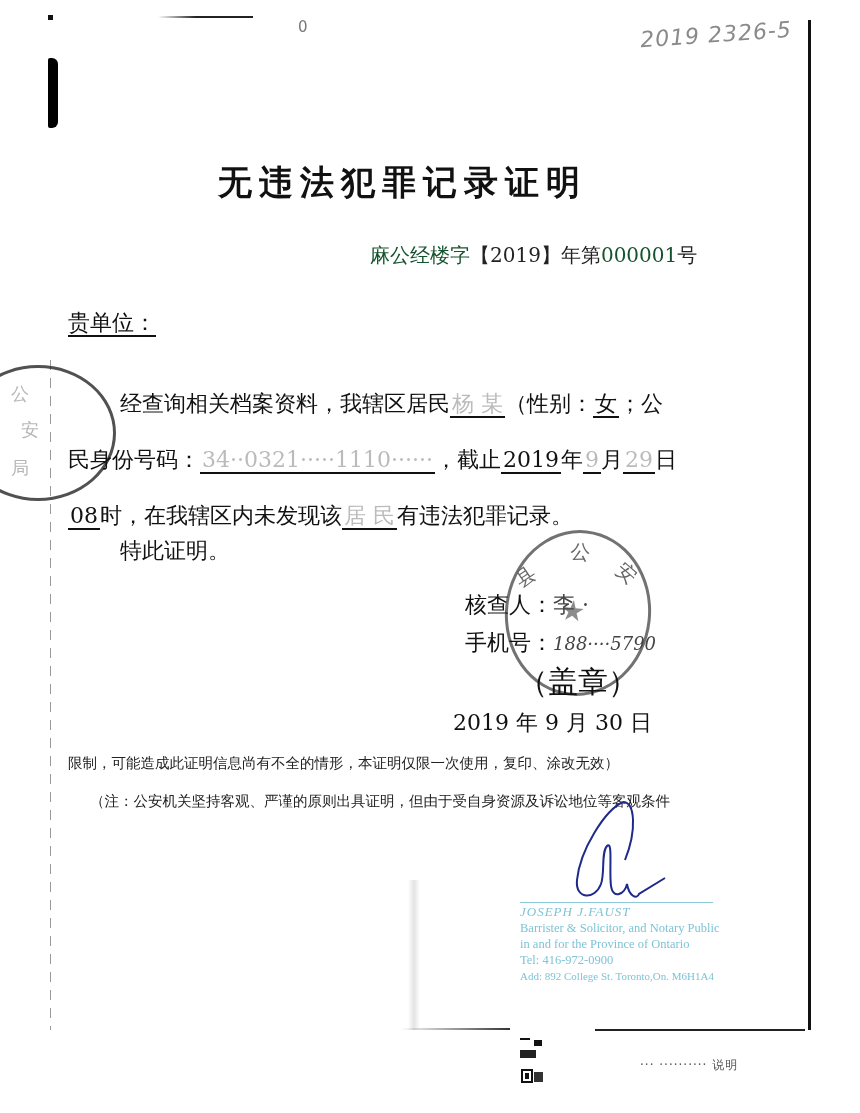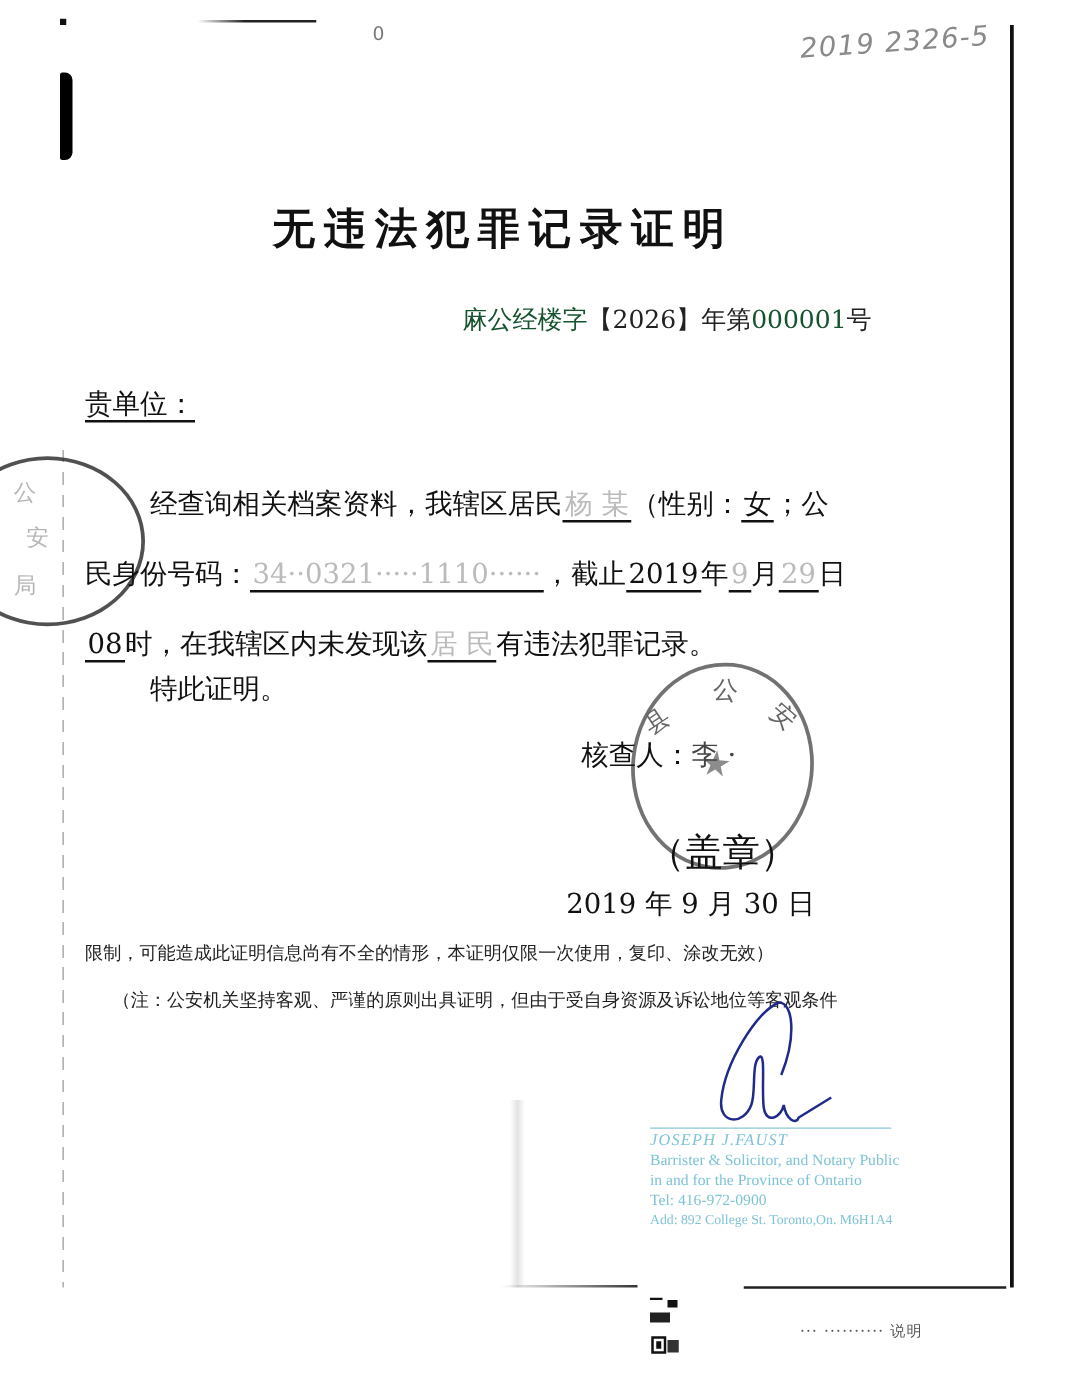--- a/index.html
+++ b/index.html
@@ -90,21 +90,21 @@
 
 <div class="abs seal-left">
   <span class="chars" style="left:48px;top:14px;">公</span>
   <span class="chars" style="left:58px;top:50px;">安</span>
   <span class="chars" style="left:48px;top:88px;">局</span>
 </div>
 
 <div class="abs title">无违法犯罪记录证明</div>
 
 <div class="abs doc-number">
-  <span class="faded">麻公经楼字</span><span>【2026】</span><span>年第</span><span class="faded">000001</span><span>号</span>
+  <span class="faded">麻公经楼字</span><span>【2019】</span><span>年第</span><span class="faded">000001</span><span>号</span>
 </div>
 
 <div class="abs salutation">
   <span class="u">贵单位：</span>
 </div>
 
 <div class="abs body-text">
   <span class="line indent"><span>经查询相关档案资料，我辖区居民</span><span class="ul redacted">杨 某</span><span>（性别：</span><span class="ul">女</span><span>；公</span></span>
   <span class="line"><span>民身份号码：</span><span class="ul redacted">34··0321·····1110······</span><span>，截止</span><span class="ul">2019</span><span>年</span><span class="ul redacted">9</span><span>月</span><span class="ul redacted">29</span><span>日</span></span>
   <span class="line"><span class="ul">08</span><span>时，在我辖区内未发现该</span><span class="ul redacted">居 民</span><span>有违法犯罪记录。</span></span>
@@ -114,20 +114,21 @@
 
 <div class="abs seal-main">
   <span class="chars" style="left:4px;top:36px;transform:rotate(-40deg);">县</span>
   <span class="chars" style="left:56px;top:6px;">公</span>
   <span class="chars" style="left:104px;top:22px;transform:rotate(35deg);">安</span>
   <span class="chars" style="left:52px;top:62px;font-size:28px;color:#666;">★</span>
 </div>
 
 <div class="abs inspector">
   <div><span>核查人：</span><span class="faint">李 ·</span></div>
+  <div><span>手机号：</span><span class="faint" style="font-style:italic;font-size:18px;">188····5790</span></div>
 </div>
 <div class="abs seal-label">（盖章）</div>
 <div class="abs issue-date">2019 年 9 月 30 日</div>
 
 <div class="abs note">
   <div style="white-space:nowrap;">限制，可能造成此证明信息尚有不全的情形，本证明仅限一次使用，复印、涂改无效）</div>
   <div style="padding-left:22px;white-space:nowrap;">（注：公安机关坚持客观、严谨的原则出具证明，但由于受自身资源及诉讼地位等客观条件</div>
 </div>
 
 <svg class="abs signature" viewBox="0 0 110 110">

